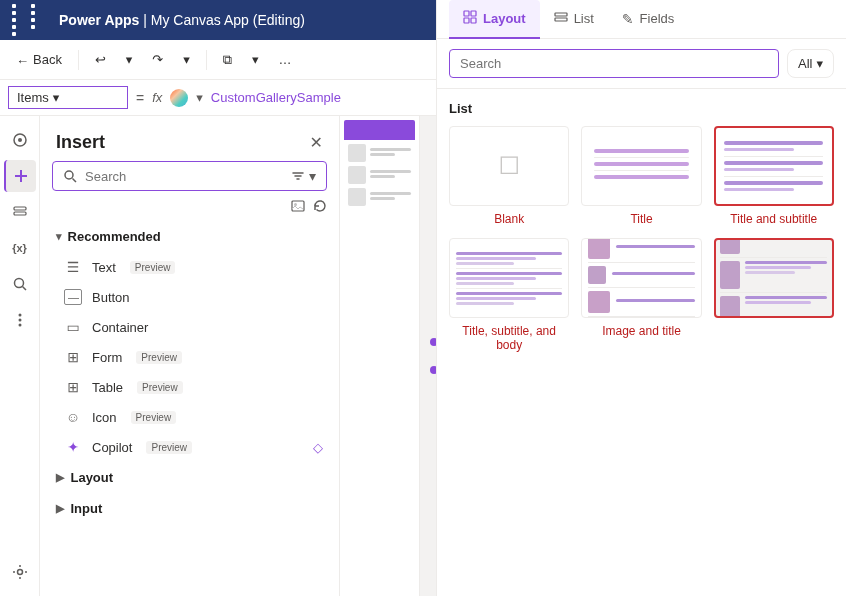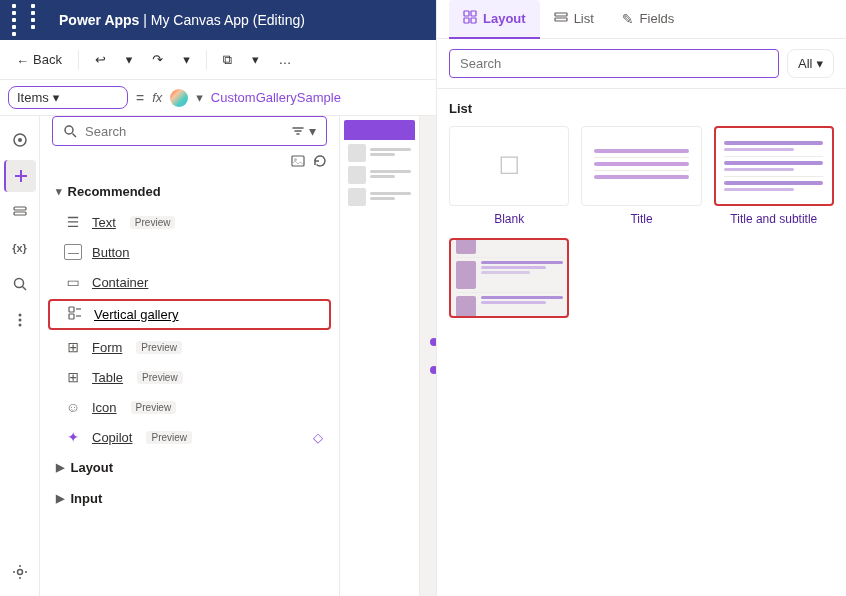--- a/index.html
+++ b/index.html
@@ -51,21 +51,21 @@
       background: white;
       height: 36px;
       display: flex;
       align-items: center;
       padding: 0 8px;
       border-bottom: 1px solid #edebe9;
       gap: 8px;
     }
     .formula-dropdown {
       display: flex; align-items: center; gap: 4px;
-      border: 1px solid #8a4adb; border-radius: 8px;
+      border: 1px solid #8a4adb; border-radius: 0;
       padding: 3px 8px; color: #323130; font-size: 13px;
       cursor: pointer; min-width: 120px;
     }
     .formula-eq { color: #605e5c; font-size: 14px; }
     .formula-fx { color: #605e5c; font-size: 13px; font-style: italic; }
     .formula-color-dot { width: 18px; height: 18px; border-radius: 50%; background: linear-gradient(135deg, #ff6b35, #f7c59f, #4ecdc4, #45b7d1); }
     .formula-value { color: #8a4adb; font-size: 13px; flex: 1; }
 
     
     .main-layout {
@@ -126,21 +126,21 @@
       display: flex; align-items: center; gap: 6px;
       padding: 8px 16px; font-weight: 600; color: #201f1e; font-size: 13px;
       cursor: pointer;
     }
     .section-chevron { font-size: 11px; color: #605e5c; }
     .panel-item {
       display: flex; align-items: center; gap: 10px;
       padding: 7px 16px 7px 24px; cursor: pointer; color: #323130;
     }
     .panel-item-icon { font-size: 14px; color: #605e5c; width: 18px; text-align: center; }
-    .panel-item-label { font-size: 13px; text-decoration: underline; }
+    .panel-item-label { font-size: 13px; }
     .badge {
       font-size: 10px; background: #f3f2f1; color: #605e5c;
       padding: 1px 5px; border-radius: 3px; margin-left: 4px;
     }
 
     
     .canvas-area {
       flex: 1;
       background: #f3f2f1;
       position: relative;
@@ -226,21 +226,21 @@
     .layout-card-preview {
       width: 100%; height: 80px;
       border: 1px solid #edebe9; border-radius: 4px;
       display: flex; align-items: center; justify-content: center;
       background: white; overflow: hidden; position: relative;
     }
     .layout-card-preview.selected {
       border: 2px solid #d13438;
       background: #f3f2f1;
     }
-    .layout-card-label { font-size: 12px; color: #4c1d95; text-align: center; }
+    .layout-card-label { font-size: 12px; color: #b91c1c; text-align: center; }
 
     
     .preview-blank { color: #c8c6c4; font-size: 24px; }
     .preview-lines { width: 80%; }
     .preview-line { height: 4px; background: #c8a0e0; border-radius: 2px; margin-bottom: 4px; }
     .preview-line.short { width: 60%; background: #d8c0f0; }
 
     .preview-title-sub { width: 85%; }
 
     
@@ -387,20 +387,24 @@
     <div class="sidebar-icon-spacer"></div>
     <button class="sidebar-icon-btn" title="Settings">
       <svg width="16" height="16" viewBox="0 0 16 16" fill="none">
           <circle cx="8" cy="8" r="2.5" stroke="#605e5c" stroke-width="1.5"></circle>
           <path d="M8 1v2M8 13v2M1 8h2M13 8h2" stroke="#605e5c" stroke-width="1.5"></path>
         </svg>
     </button>
   </div>
 
   <div class="insert-panel">
+    <div class="panel-header">
+      <span class="panel-title">Insert</span>
+      <button class="panel-close">✕</button>
+    </div>
     <div class="panel-search">
       <svg width="14" height="14" viewBox="0 0 14 14" fill="none">
           <circle cx="6" cy="6" r="4" stroke="#605e5c" stroke-width="1.5"></circle>
           <line x1="9.5" y1="9.5" x2="13" y2="13" stroke="#605e5c" stroke-width="1.5"></line>
         </svg>
       <input type="text" placeholder="Search" style="">
       <div class="panel-search-icons">
         <svg width="14" height="14" viewBox="0 0 14 14" fill="none">
             <path d="M2 4h10M4 7h6M6 10h2" stroke="#605e5c" stroke-width="1.5" stroke-linecap="round"></path>
           </svg>
@@ -433,31 +437,20 @@
       </div>
       <div class="panel-item">
         <span class="panel-item-icon" style="font-size:11px;border:1px solid #888;border-radius:2px;padding:1px 3px;">—</span>
         <span class="panel-item-label">Button</span>
       </div>
       <div class="panel-item">
         <span class="panel-item-icon">▭</span>
         <span class="panel-item-label">Container</span>
       </div>
 
-      <div style="border:2px solid #d13438;border-radius:4px;margin:2px 8px;padding:5px 8px 5px 16px;display:flex;align-items:center;gap:10px;cursor:pointer;">
-        <span class="panel-item-icon">
-          <svg width="14" height="14" viewBox="0 0 14 14" fill="none">
-              <rect x="1" y="1" width="5" height="5" rx="0.5" stroke="#605e5c" stroke-width="1.2"></rect>
-              <rect x="1" y="8" width="5" height="5" rx="0.5" stroke="#605e5c" stroke-width="1.2"></rect>
-              <line x1="8" y1="3" x2="13" y2="3" stroke="#605e5c" stroke-width="1.2"></line>
-              <line x1="8" y1="10" x2="13" y2="10" stroke="#605e5c" stroke-width="1.2"></line>
-            </svg>
-        </span>
-        <span class="panel-item-label">Vertical gallery</span>
-      </div>
 
       <div class="panel-item">
         <span class="panel-item-icon">⊞</span>
         <span class="panel-item-label">Form</span>
         <span class="badge">Preview</span>
       </div>
       <div class="panel-item">
         <span class="panel-item-icon">⊞</span>
         <span class="panel-item-label">Table</span>
         <span class="badge">Preview</span>
@@ -593,21 +586,68 @@
               <div style="height:4px;background:#b090d8;border-radius:2px;margin-bottom:3px;"></div>
               <div style="height:3px;background:#d0b8e8;border-radius:2px;width:70%;margin-bottom:5px;"></div>
               <div style="height:1px;background:#edebe9;margin-bottom:4px;"></div>
               <div style="height:4px;background:#b090d8;border-radius:2px;margin-bottom:3px;"></div>
               <div style="height:3px;background:#d0b8e8;border-radius:2px;width:70%;"></div>
             </div>
           </div>
           <span class="layout-card-label">Title and subtitle</span>
         </div>
 
-
+        <div class="layout-card">
+          <div class="layout-card-preview">
+            <div class="preview-tsb">
+              <div class="preview-tsb-row">
+                <div class="preview-tsb-l1"></div>
+                <div class="preview-tsb-l2"></div>
+                <div class="preview-tsb-l3"></div>
+              </div>
+              <div class="preview-tsb-row">
+                <div class="preview-tsb-l1"></div>
+                <div class="preview-tsb-l2"></div>
+                <div class="preview-tsb-l3"></div>
+              </div>
+              <div>
+                <div class="preview-tsb-l1"></div>
+                <div class="preview-tsb-l2"></div>
+                <div class="preview-tsb-l3"></div>
+              </div>
+            </div>
+          </div>
+          <span class="layout-card-label">Title, subtitle, and body</span>
+        </div>
+
+        <div class="layout-card">
+          <div class="layout-card-preview">
+            <div class="preview-img-title">
+              <div class="preview-img-row">
+                <div class="preview-img-box"></div>
+                <div class="preview-img-lines">
+                  <div class="preview-img-line1"></div>
+                </div>
+              </div>
+              <div class="preview-img-row">
+                <div class="preview-img-box-small"></div>
+                <div class="preview-img-lines">
+                  <div class="preview-img-line1"></div>
+                </div>
+              </div>
+              <div class="preview-img-row">
+                <div class="preview-img-box"></div>
+                <div class="preview-img-lines">
+                  <div class="preview-img-line1"></div>
+                </div>
+              </div>
+            </div>
+          </div>
+          <span class="layout-card-label">Image and title</span>
+        </div>
 
         <div class="layout-card">
           <div class="layout-card-preview selected">
             <div class="preview-its">
               <div class="preview-its-row">
                 <div class="preview-its-img"></div>
                 <div class="preview-its-text">
 
                   <div class="preview-its-l3"></div>
                 </div>

